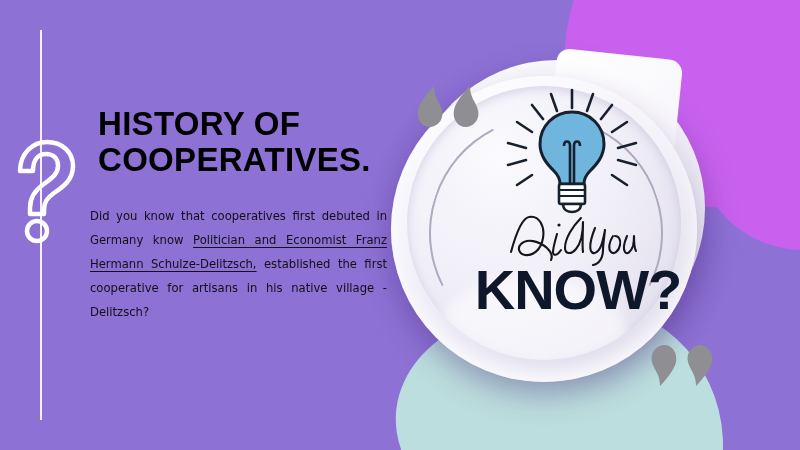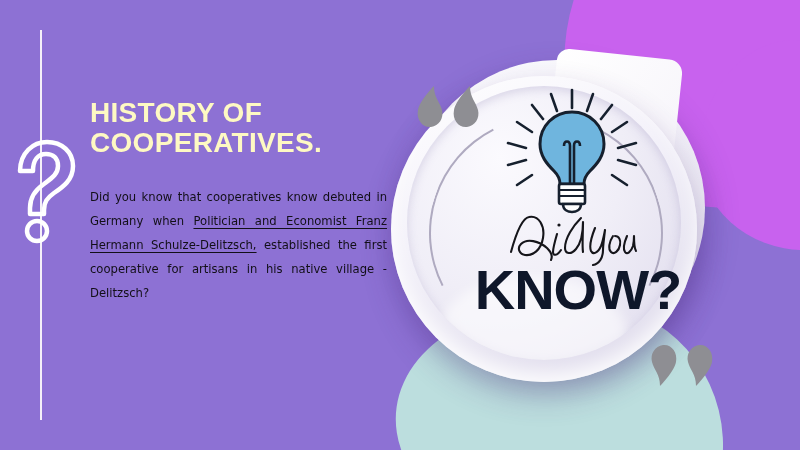--- a/index.html
+++ b/index.html
@@ -76,27 +76,27 @@
   }
 
   
   #text-col {
     position: absolute;
     left: 90px;
     top: 98px;
     width: 300px;
   }
   #title {
-    color: #fef9c3;
+    color: #000000;
     font-family: "Liberation Sans", sans-serif;
     font-weight: bold;
-    font-size: 28px;
+    font-size: 33px;
     line-height: 1.08;
     letter-spacing: .3px;
-    margin: 0;
+    margin: 8px;
     text-transform: uppercase;
   }
   #body-text {
     margin: 0;
     margin-top: 28px;
     width: 297px;
     color: #120F17;
     font-family: "DejaVu Sans", sans-serif;
     font-size: 11.6px;
     line-height: 2.06;
@@ -233,21 +233,21 @@
 
   <div id="vline"></div>
 
   <svg id="qmark" viewBox="0 0 72 110">
     <path d="M12 36 C12 18 25 7 39 7 C54 7 65 17 65 31 C65 45 55 52 46 58 C39 63 36 67 36 75 L36 79 L22 79 L22 73 C22 62 27 55 36 49 C44 43 50 39 50 31 C50 23 45 19 38 19 C30 19 25 25 25 36 Z" fill="none" stroke="#FFFFFF" stroke-width="4.5" stroke-linejoin="round"></path>
     <circle cx="29" cy="96" r="10" fill="none" stroke="#FFFFFF" stroke-width="4.5"></circle>
   </svg>
 
   <div id="text-col">
     <h1 id="title">HISTORY OF COOPERATIVES.</h1>
-    <p id="body-text"><span>Did you know that cooperatives know debuted in Germany when </span><span class="u">Politician and Economist Franz Hermann Schulze-Delitzsch,</span><span> established the first cooperative for artisans in his native village - Delitzsch?</span></p>
+    <p id="body-text"><span>Did you know that cooperatives first debuted in Germany know </span><span class="u">Politician and Economist Franz Hermann Schulze-Delitzsch,</span><span> established the first cooperative for artisans in his native village - Delitzsch?</span></p>
   </div>
 
   <div id="disc-wrap">
     <div id="disc-back"></div>
     <div id="disc-tab"></div>
     <div id="disc-rim">
       <div id="disc-face">
         <div class="arc" id="arc-left"></div>
         <div class="arc" id="arc-right"></div>
         <div id="face-sheen"></div>

